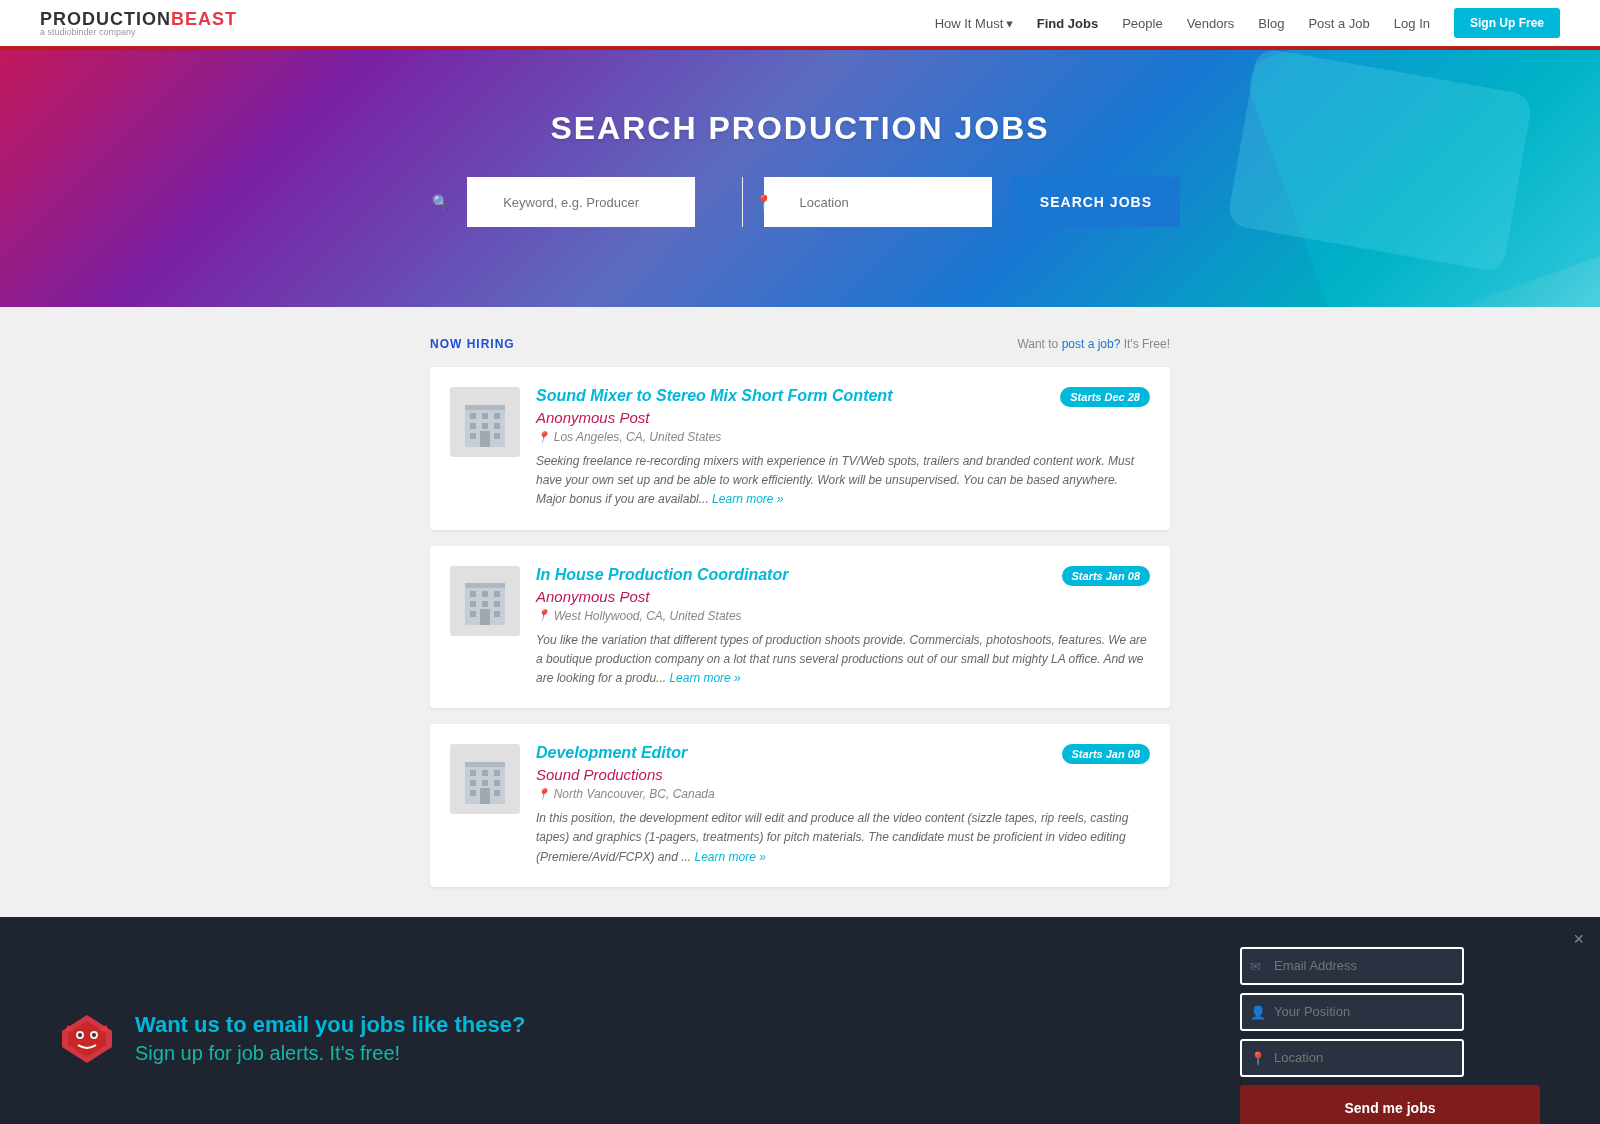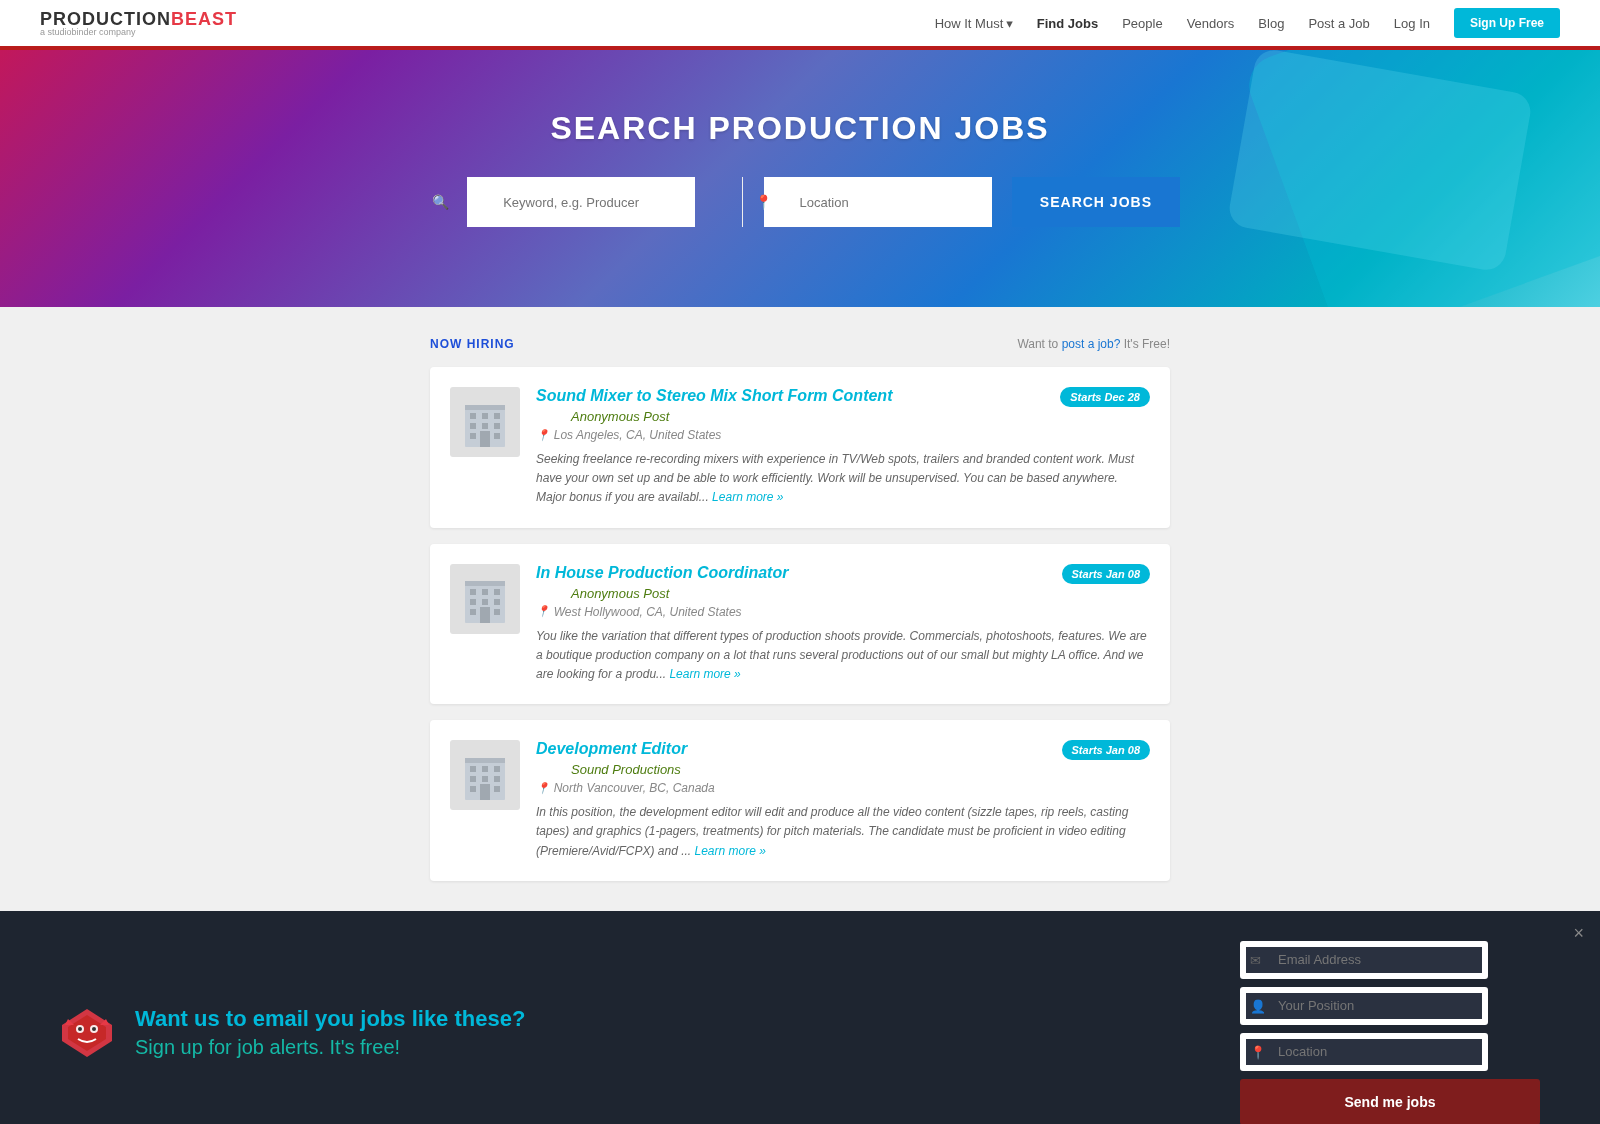--- a/index.html
+++ b/index.html
@@ -194,24 +194,23 @@
     .job-info { flex: 1; }
     .job-title {
       color: #00b8d9;
       font-size: 16px;
       font-weight: bold;
       text-decoration: none;
       margin-bottom: 4px;
       display: block;
     }
     .job-company {
-      color: #4d7c0f;
-      font-size: 13px;
+      color: #be185d;
+      font-size: 15px;
       margin-bottom: 4px;
-      margin-left: 35px;
     }
     .job-location {
       color: #888;
       font-size: 12px;
       display: flex;
       align-items: center;
       gap: 4px;
       margin-bottom: 8px;
     }
     .job-desc {
@@ -274,25 +273,25 @@
     }
     .footer-form {
       display: flex;
       flex-direction: column;
       gap: 8px;
       min-width: 300px;
     }
     .footer-form input,
     .footer-form select {
       height: 38px;
-      border: 6px solid #ffffff;
+      border: 2px solid #ffffff;
       border-radius: 3px;
       background: #2a3140;
       color: #aaa;
-      padding: 0 28px 0 32px;
+      padding: 0 12px 0 32px;
       font-size: 13px;
       outline: none;
     }
     .footer-form .field-wrap {
       position: relative;
     }
     .footer-form .field-icon {
       position: absolute;
       left: 10px;
       top: 50%;

